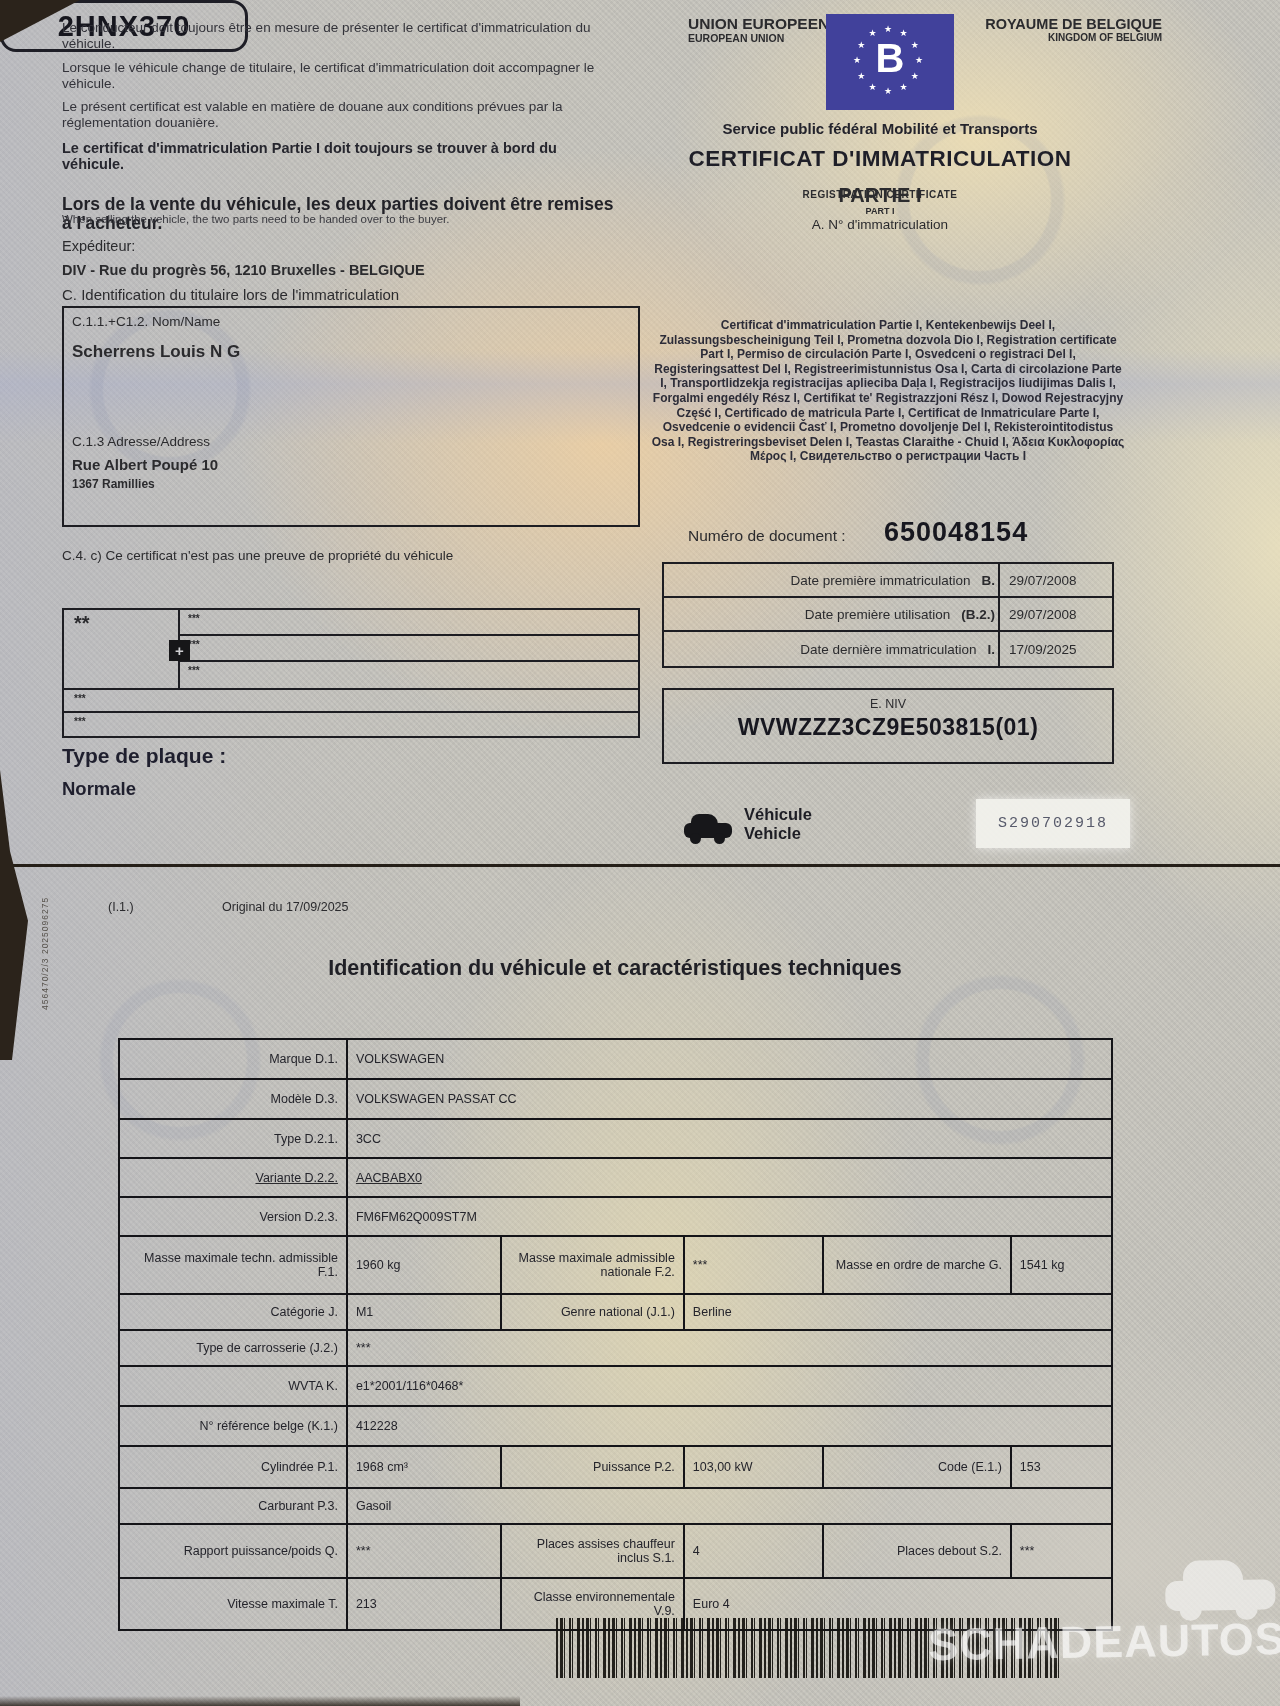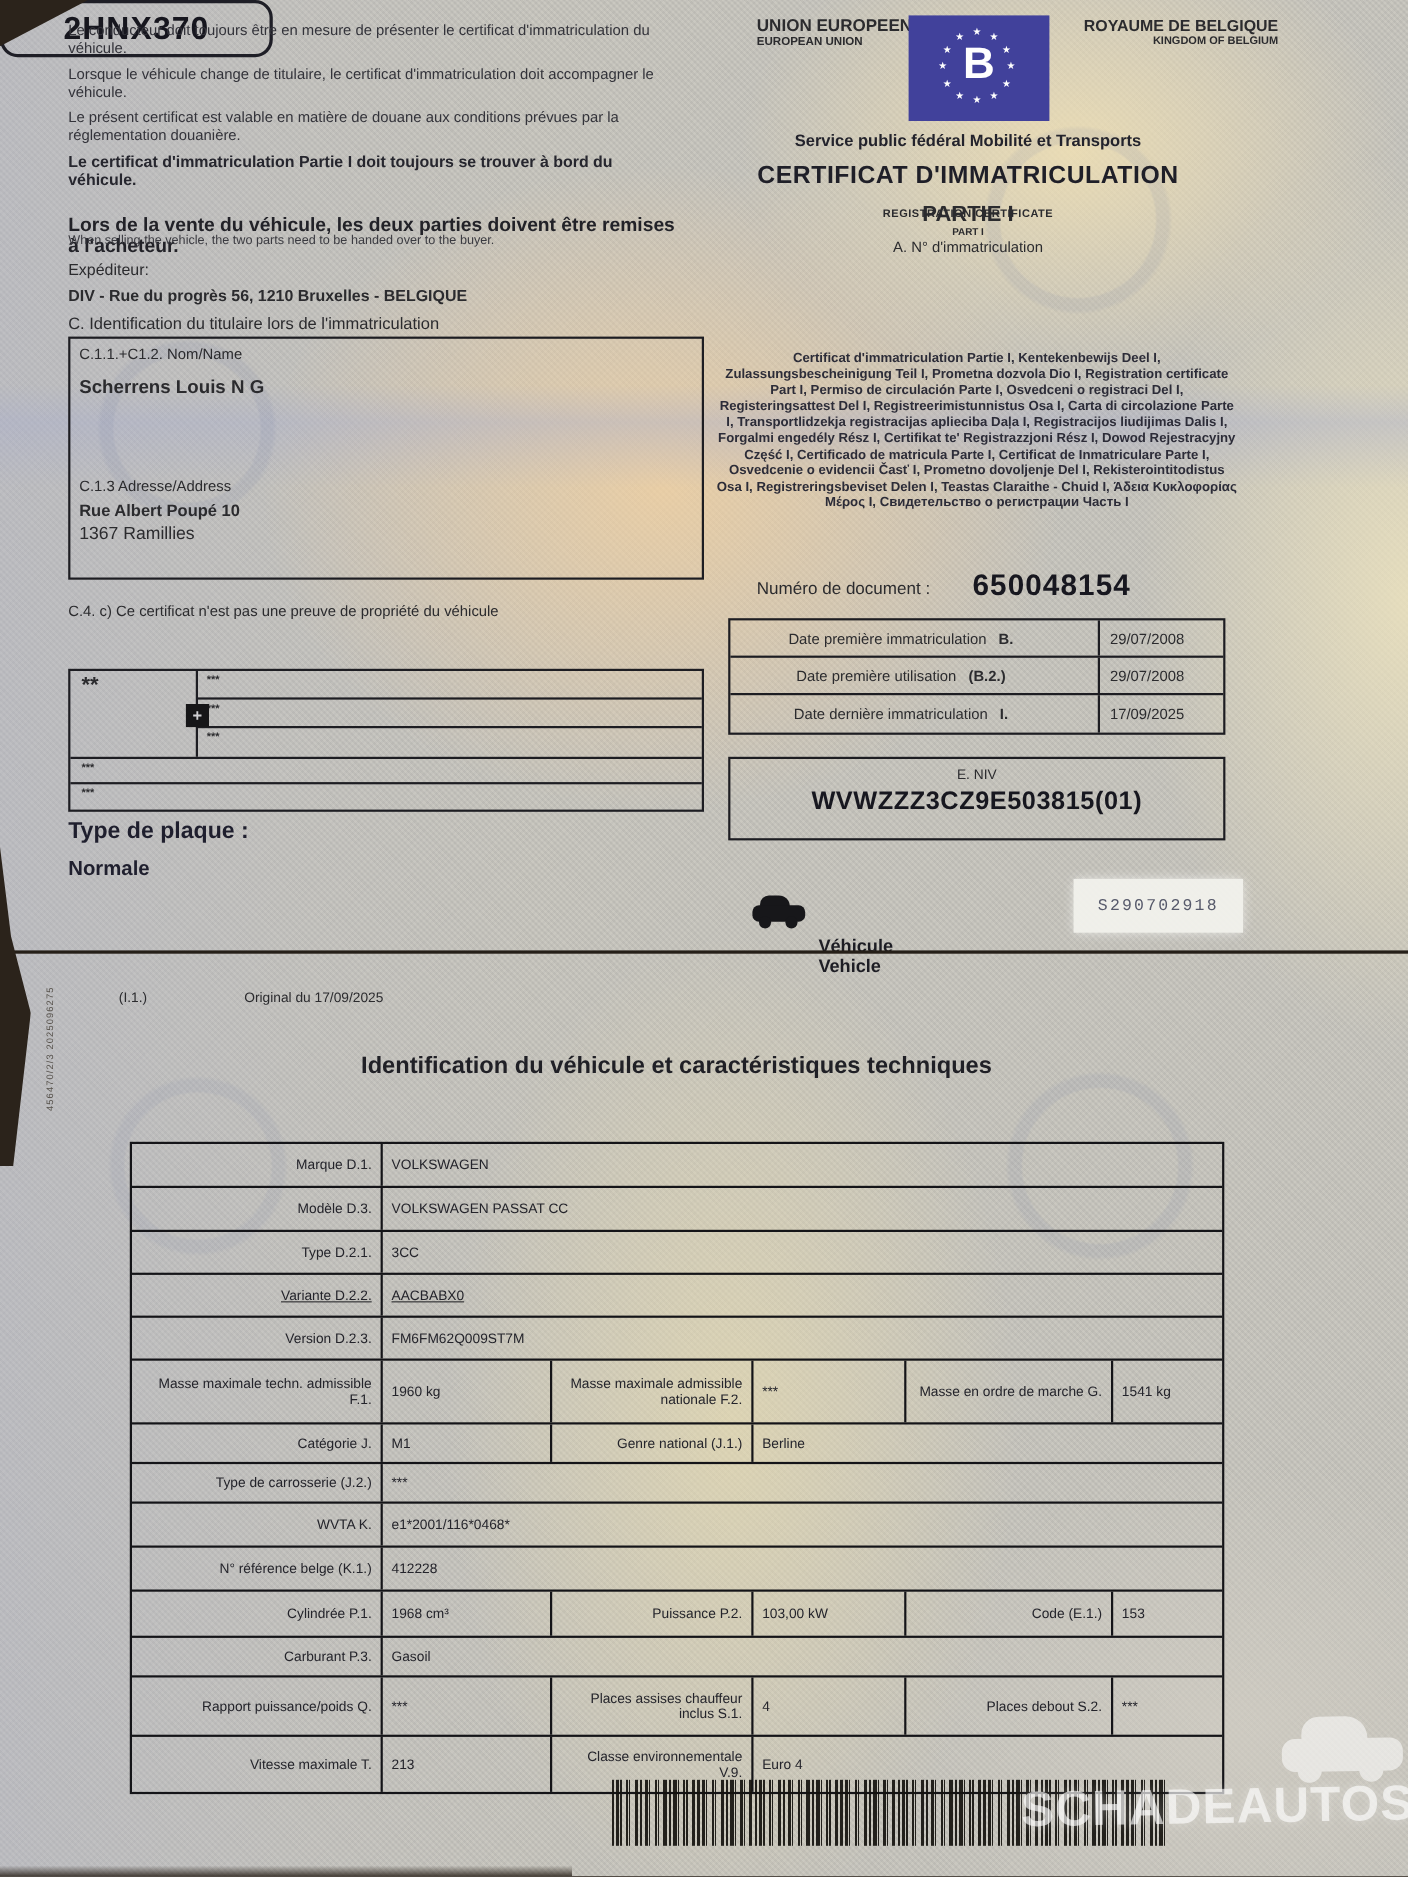--- a/index.html
+++ b/index.html
@@ -29,21 +29,21 @@
   .p5{top:175px;font-weight:bold;font-size:17.5px;line-height:19px;color:#222228;margin-top:20px;}
   .p6{top:212px;font-size:11.5px;color:#3a3a40;}
   .expediteur-label{left:62px;top:238px;font-size:14.5px;}
   .expediteur-value{left:62px;top:262px;font-size:14.5px;font-weight:bold;}
   .section-c-title{left:62px;top:286px;font-size:15px;}
   .holder-box{left:62px;top:306px;width:578px;height:221px;border:2.5px solid #1d1d22;box-sizing:border-box;}
   .hb-name-label{left:8px;top:6px;font-size:13.5px;}
   .hb-name{left:8px;top:34px;font-size:17px;font-weight:bold;}
   .hb-addr-label{left:8px;top:126px;font-size:13.5px;}
   .hb-addr1{left:8px;top:148px;font-size:15px;font-weight:bold;}
-  .hb-addr2{left:8px;top:169px;font-size:16px;font-weight:normal;}
+  .hb-addr2{left:8px;top:169px;font-size:12px;font-weight:bold;}
   .c4-note{left:62px;top:548px;font-size:13.5px;}
   .dash-table{left:62px;top:608px;width:578px;border:2.5px solid #1d1d22;box-sizing:border-box;font-weight:bold;}
   .dt-top{display:flex;border-bottom:2.5px solid #1d1d22;}
   .dt-left{width:116px;position:relative;border-right:2.5px solid #1d1d22;box-sizing:border-box;}
   .dt-star{position:absolute;left:10px;top:2px;font-size:20px;}
   .plus-box{position:absolute;right:-12px;top:30px;width:21px;height:21px;background:#161618;color:#cfcfd2;
     display:flex;align-items:center;justify-content:center;font-size:15px;line-height:1;}
   .dt-rows{flex:1;}
   .dt-row{height:26px;box-sizing:border-box;font-size:10px;padding:3px 0 0 8px;}
   .dt-row.mid{border-bottom:2.5px solid #1d1d22;}
@@ -69,35 +69,35 @@
   .reg-label{left:630px;top:217px;width:500px;text-align:center;font-size:13.5px;}
   .plate-box{left:772px;top:240px;width:248px;height:52px;border:3.5px solid #1e1e26;border-radius:16px;box-sizing:border-box;
     display:flex;align-items:center;justify-content:center;font-size:29px;font-weight:bold;letter-spacing:1px;color:#16161e;}
   .multilingual{left:650px;top:318px;width:476px;text-align:center;font-size:12px;line-height:14.6px;font-weight:bold;color:#2c2c38;}
   .docnum-label{left:688px;top:527px;font-size:15.5px;}
   .docnum-value{left:884px;top:517px;font-size:27px;font-weight:bold;letter-spacing:1px;color:#17171f;}
   
   .dates-table{left:662px;top:562px;width:452px;border:2.5px solid #1d1d22;box-sizing:border-box;}
   .dates-row{display:flex;height:34px;box-sizing:border-box;}
   .dates-row.mid{border-bottom:2.5px solid #1d1d22;}
-  .dlab{width:336px;box-sizing:border-box;border-right:2.5px solid #1d1d22;display:flex;align-items:center;justify-content:center;
-    font-size:13.5px;padding-right:24px;}
+  .dlab{width:336px;box-sizing:border-box;border-right:2.5px solid #1d1d22;display:flex;align-items:center;justify-content:flex-end;
+    font-size:13.5px;padding-right:3px;}
   .dlab b{margin-left:11px;}
   .dval{flex:1;display:flex;align-items:center;padding-left:9px;font-size:13.5px;}
   
   .vin-box{left:662px;top:688px;width:452px;height:76px;border:2.5px solid #1d1d22;box-sizing:border-box;text-align:center;}
   .vin-label{margin-top:7px;font-size:12.5px;}
   .vin-value{margin-top:3px;font-size:23px;font-weight:bold;letter-spacing:.5px;color:#17171f;}
   
   .car-icon{left:684px;top:806px;width:48px;height:38px;position:absolute;}
   .car-body{position:absolute;bottom:6px;left:0;width:48px;height:15px;background:#17171a;border-radius:6px;}
   .car-roof{position:absolute;bottom:17px;left:7px;width:27px;height:13px;background:#17171a;border-radius:8px 10px 0 0;}
   .car-wheel{position:absolute;bottom:0;width:11px;height:11px;background:#17171a;border-radius:50%;}
   .w1{left:6px;} .w2{left:30px;}
-  .veh-labels{left:744px;top:851px;font-size:16.5px;font-weight:bold;line-height:19px;color:#1d1d24;}
+  .veh-labels{left:744px;top:805px;font-size:16.5px;font-weight:bold;line-height:19px;color:#1d1d24;}
   .sticker{left:976px;top:799px;width:154px;height:49px;background:rgba(243,243,238,.92);box-shadow:0 0 10px rgba(255,255,255,.65);
     display:flex;align-items:center;justify-content:center;font-family:"Liberation Mono",monospace;font-size:15px;letter-spacing:2px;color:#575a6b;}
   
   .separator{left:0;right:0;top:864px;height:3px;background:#251f18;}
   .edge-code{left:40px;top:1010px;transform:rotate(-90deg);transform-origin:left top;font-size:8.5px;color:#55504a;letter-spacing:1px;white-space:nowrap;}
   .i1-label{left:108px;top:900px;font-size:12.5px;}
   .original-label{left:222px;top:900px;font-size:12.5px;}
   .tech-heading{left:115px;top:956px;width:1000px;text-align:center;font-size:21.5px;font-weight:bold;color:#202026;}
   .tech-table{left:118px;top:1038px;width:995px;border:2.5px solid #141418;box-sizing:border-box;}
   .tt-row{display:flex;border-bottom:2.5px solid #141418;}

